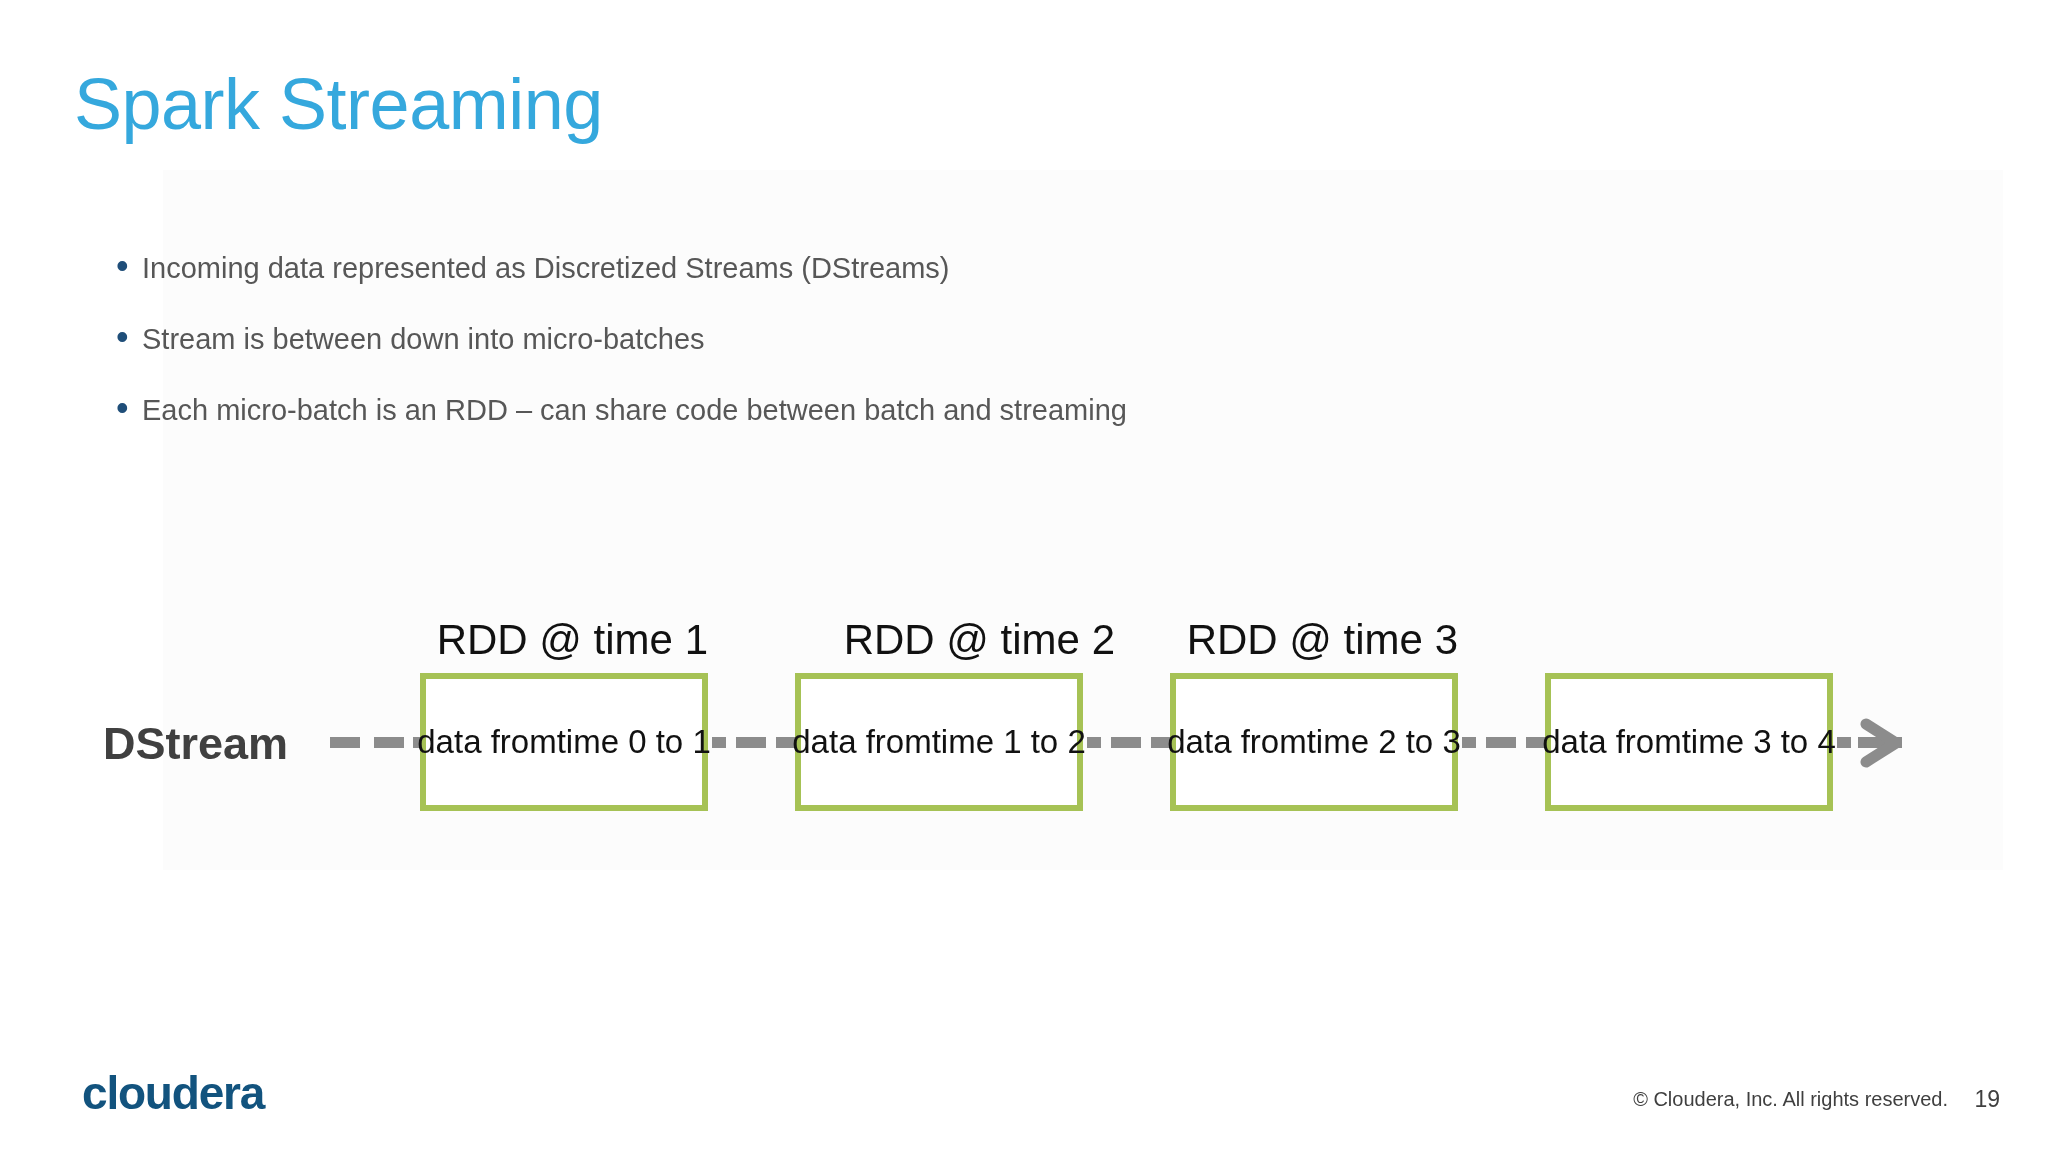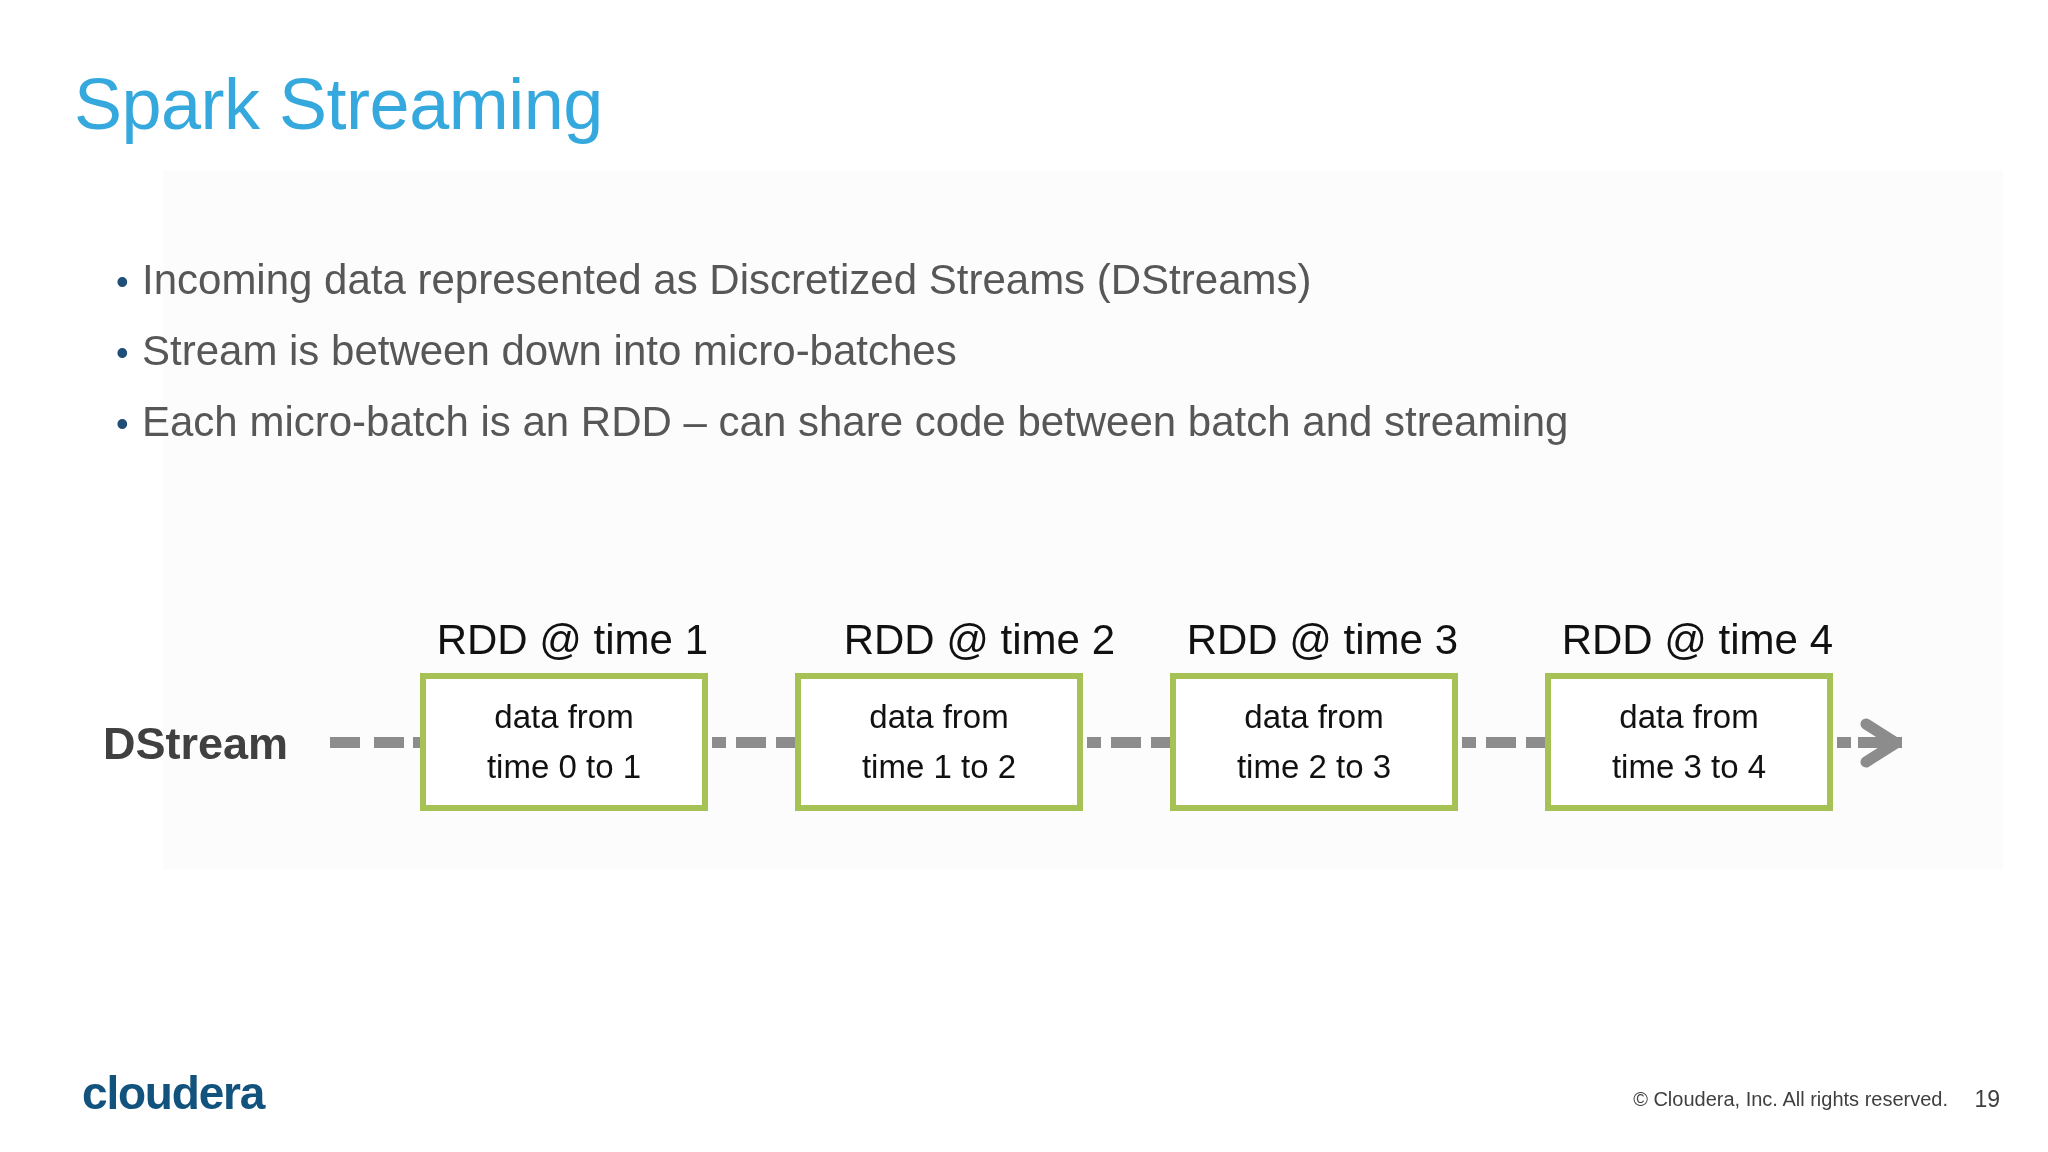--- a/index.html
+++ b/index.html
@@ -52,25 +52,24 @@
   }
   .bullet-dot {
     width: 26px;
     flex: 0 0 26px;
     color: #1f4e79;
     font-size: 36px;
     line-height: 52px;
   }
   .bullet-text {
     color: #575757;
-    font-size: 42px;
+    font-size: 29px;
     line-height: 52px;
     white-space: nowrap;
     font-weight: 400;
-    margin-top: 14px;
   }
   .dstream-label {
     position: absolute;
     left: 103px;
     top: 716px;
     font-size: 45px;
     color: #404040;
     line-height: 55px;
     white-space: nowrap;
     font-weight: 700;
@@ -87,21 +86,21 @@
   }
   .rdd-box {
     position: absolute;
     top: 673px;
     width: 288px;
     height: 138px;
     box-sizing: border-box;
     border: 6px solid #a6c255;
     background: #ffffff;
     display: flex;
-    flex-direction: column;
+    flex-direction: row;
     align-items: center;
     justify-content: center;
   }
   .rdd-box .line {
     font-size: 33px;
     line-height: 50px;
     color: #111111;
     white-space: nowrap;
     font-weight: 400;
   }
@@ -201,21 +200,20 @@
   <div class="rdd-label" style="left:1170px; width:288px;">RDD @ time 3</div>
   <div class="rdd-box" style="left:1170px;">
     <div class="line">data from</div>
     <div class="line">time 2 to 3</div>
   </div>
 
   <div class="dash-seg" style="left:1462px; width:14px;"></div>
   <div class="dash-seg" style="left:1486px; width:30px;"></div>
   <div class="dash-seg" style="left:1526px; width:30px;"></div>
 
-  <div class="rdd-label" style="left:1545px; width:288px;">RDD @ time 4</div>
   <div class="rdd-box" style="left:1545px;">
     <div class="line">data from</div>
     <div class="line">time 3 to 4</div>
   </div>
 
   <div class="dash-seg" style="left:1837px; width:14px;"></div>
   <div class="dash-seg" style="left:1858px; width:44px;"></div>
   <div class="arrow-head">
     <svg width="54" height="54" viewBox="0 0 54 54" aria-hidden="true">
       <polyline points="12,8 42,27 12,46" fill="none" stroke="#8c8c8c" stroke-width="11" stroke-linecap="round" stroke-linejoin="round"></polyline>

